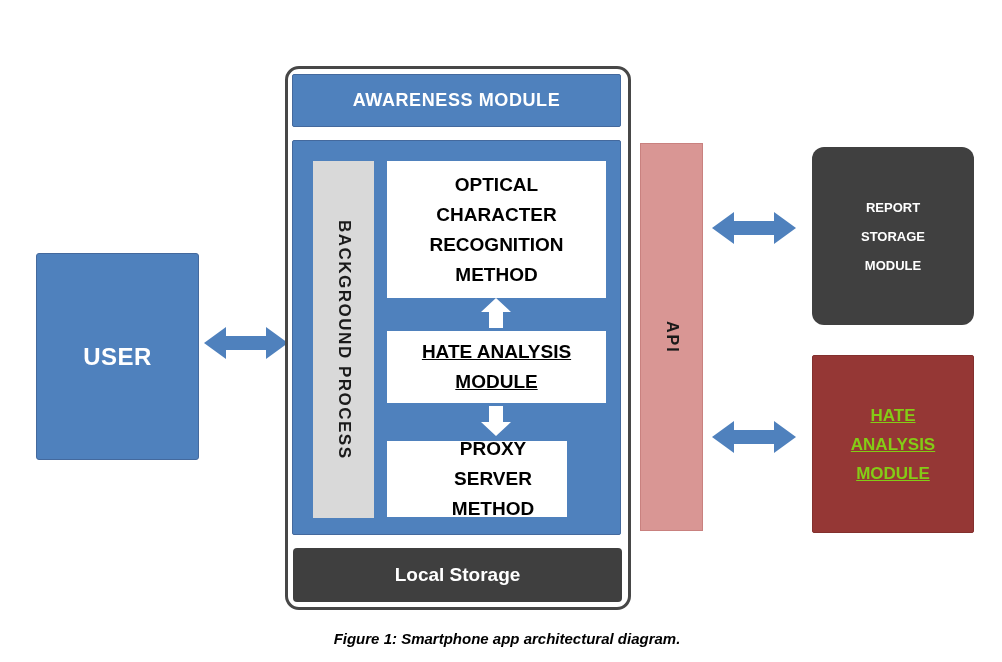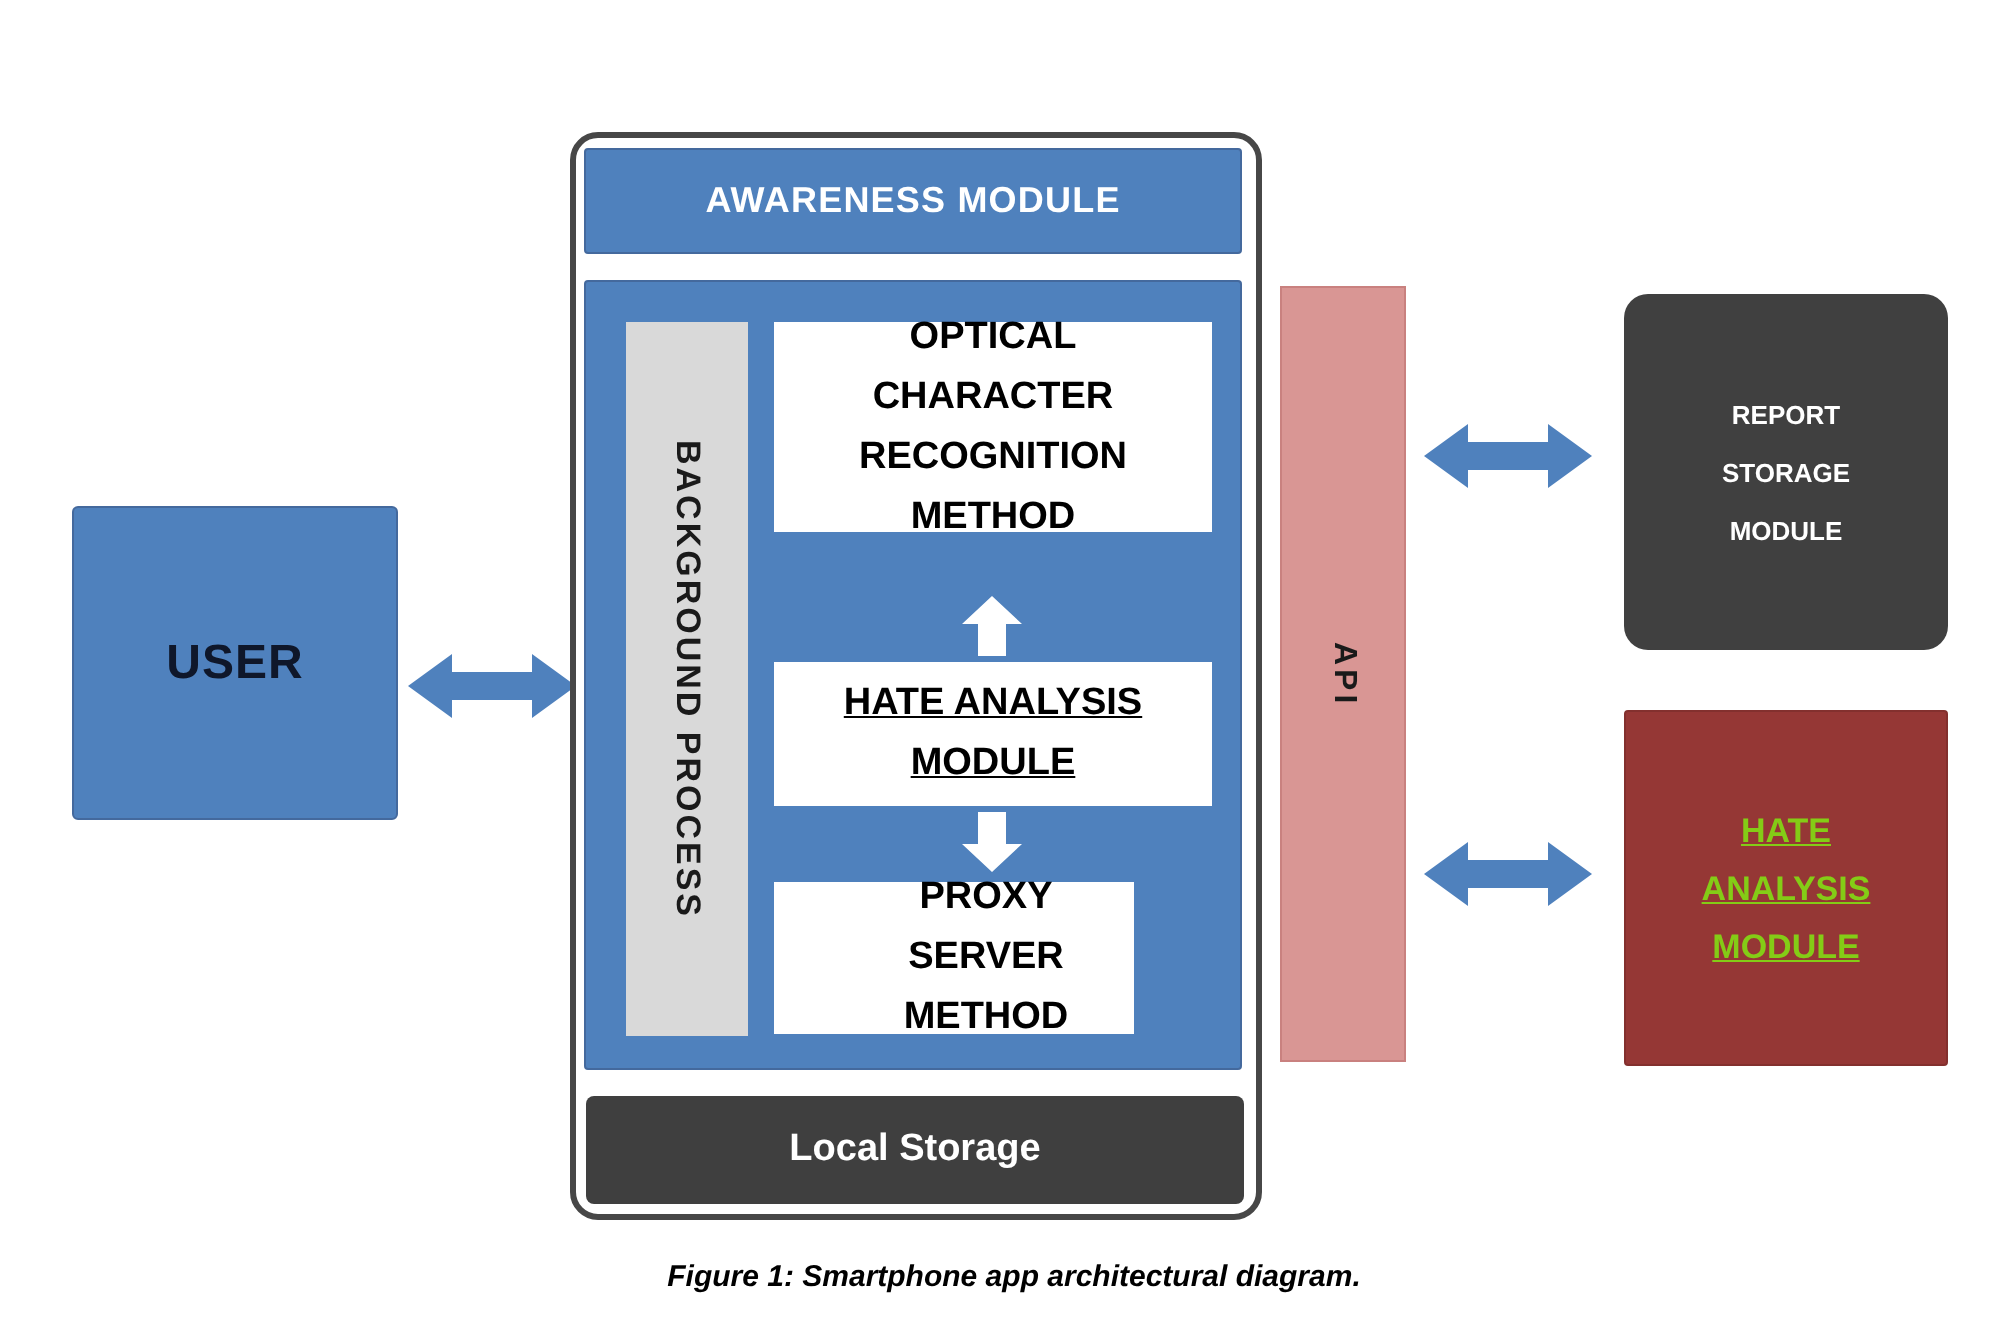--- a/index.html
+++ b/index.html
@@ -3,37 +3,37 @@
 <meta charset="utf-8">
 <style>
   html,body{margin:0;padding:0;background:#ffffff;}
   body{font-family:"Liberation Sans","DejaVu Sans",sans-serif;}
   #canvas{position:relative;width:1002px;height:662px;background:#ffffff;overflow:hidden;}
   .abs{position:absolute;box-sizing:border-box;}
   .center{display:flex;align-items:center;justify-content:center;text-align:center;}
   .prelines{white-space:pre-line;}
 
   
-  .user-box{left:36px;top:253px;width:163px;height:157px;background:#4f81bd;
-    border:1px solid #44699d;border-radius:3px;color:#0f172a;font-weight:bold;
+  .user-box{left:36px;top:253px;width:163px;height:207px;background:#4f81bd;
+    border:1px solid #44699d;border-radius:3px;color:#ffffff;font-weight:bold;
     font-size:24px;letter-spacing:.5px;}
 
   
   .outer-box{left:285px;top:66px;width:346px;height:544px;background:#ffffff;
     border:3px solid #474747;border-radius:14px;}
   .awareness-bar{left:4px;top:5px;width:329px;height:53px;background:#4f81bd;
     border:1px solid #44699d;border-radius:2px;color:#ffffff;font-weight:bold;
     font-size:18px;letter-spacing:.6px;}
   .inner-blue{left:4px;top:71px;width:329px;height:395px;background:#4f81bd;
     border:1px solid #44699d;border-radius:2px;}
   .gray-box{left:20px;top:20px;width:61px;height:357px;background:#d9d9d9;}
   .vtext{writing-mode:vertical-rl;text-orientation:mixed;font-weight:bold;color:#1a1a1a;}
   .gray-box .vtext{font-size:17px;letter-spacing:1.5px;}
   .white-box{background:#ffffff;color:#000000;font-weight:bold;font-size:19px;line-height:30px;}
-  .ocr-box{left:94px;top:20px;width:219px;height:105px;}
+  .ocr-box{left:94px;top:20px;width:219px;height:137px;}
   .hate-inner-box{left:94px;top:190px;width:219px;height:72px;text-decoration:underline;}
   .proxy-box{left:94px;top:300px;width:180px;height:76px;padding-left:32px;}
   .flow-arrow{width:30px;height:30px;left:188px;}
   .up-arrow{top:157px;}
   .down-arrow{top:265px;}
   .local-storage{left:5px;top:479px;width:329px;height:54px;background:#3f3f3f;
     border-radius:4px;color:#ffffff;font-weight:bold;font-size:19px;}
 
   
   .api-bar{left:640px;top:143px;width:63px;height:388px;background:#d99694;

